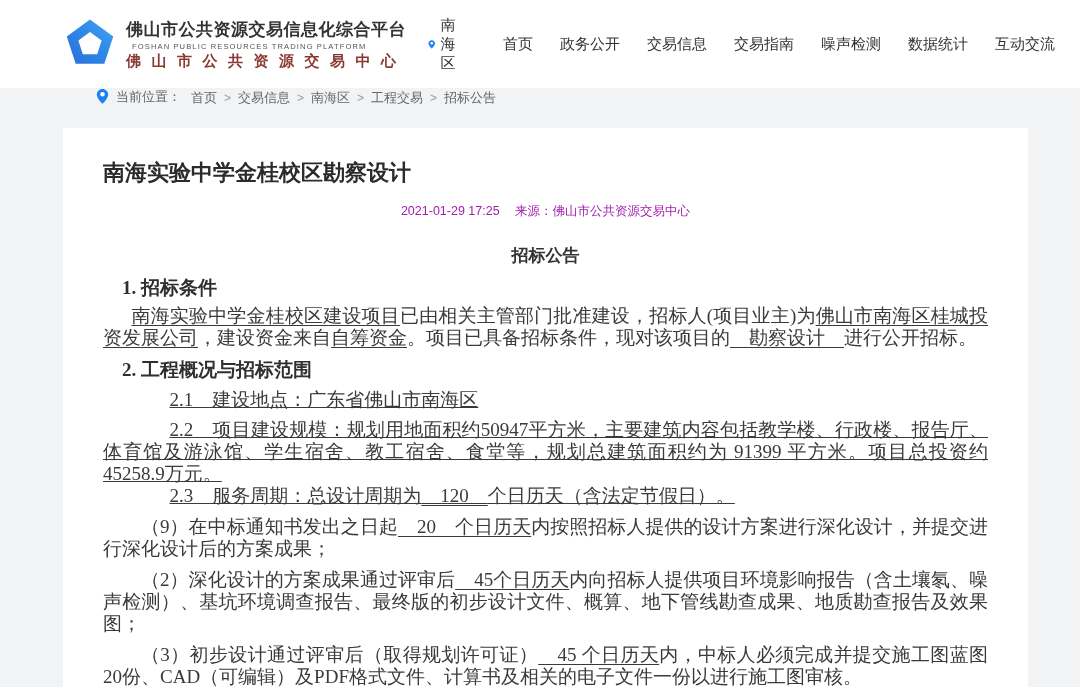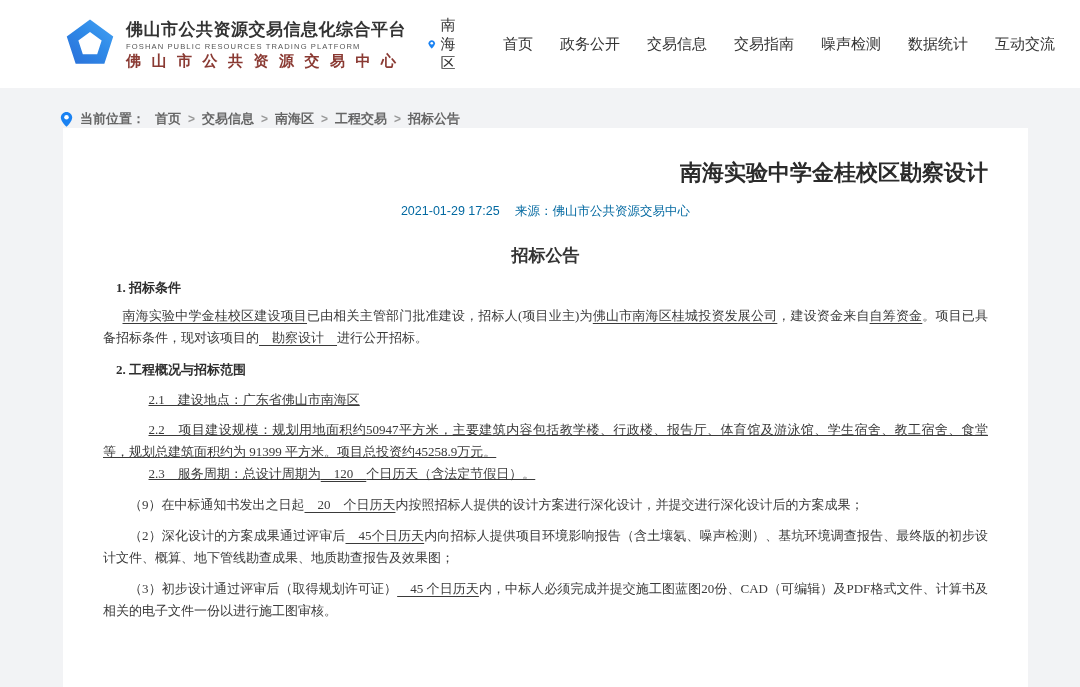--- a/index.html
+++ b/index.html
@@ -12,64 +12,64 @@
   
   .site-header{
     height:88px;background:#ffffff;
     display:flex;align-items:center;
     padding:0 28px 0 64px;box-sizing:border-box;
   }
   .logo{display:flex;align-items:center;cursor:pointer;justify-content:center;}
   .logo svg{width:52px;height:52px;flex:0 0 auto;}
   .logo-text{margin-left:10px;width:272px;}
   .logo-l1{font-size:17px;font-weight:700;color:#333;letter-spacing:.5px;white-space:nowrap;}
-  .logo-l2{font-size:7.6px;color:#555;letter-spacing:1.1px;margin-top:1px;white-space:nowrap;}
+  .logo-l2{font-size:7.6px;color:#555;letter-spacing:1.1px;margin-top:1px;white-space:nowrap;margin-left:6px;}
   .logo-l3{font-size:15px;font-weight:700;color:#8a3a33;letter-spacing:10.5px;margin-top:1px;white-space:nowrap;}
   .loc-divider{width:1px;height:30px;background:#ececec;margin:0 16px 0 14px;}
   .location{display:flex;align-items:center;cursor:pointer;}
   .location svg{width:15px;height:19px;margin-right:5px;}
   .location span{font-size:15px;color:#333;}
   .main-nav{display:flex;align-items:center;margin-left:40px;}
   .nav-item{
     font-size:15px;color:#333;margin-right:27px;cursor:pointer;white-space:nowrap;
   }
   .nav-divider{width:1px;height:22px;background:#d9d9d9;margin:0 16px 0 -4px;}
   
   .breadcrumb-bar{
-    height:40px;display:flex;align-items:flex-end;
-    padding-left:60px;box-sizing:border-box;font-weight:bold;
+    height:40px;display:flex;align-items:flex-start;
+    padding-left:96px;box-sizing:border-box;
   }
   .breadcrumb-bar svg{width:13px;height:17px;margin-right:7px;}
   .bc-prefix{font-size:13px;color:#666;margin-right:10px;}
   .bc-link{font-size:13px;color:#666;cursor:pointer;}
   .bc-sep{font-size:12px;color:#999;margin:0 7px;}
   
   .card{
     margin-left:63px;width:965px;min-height:560px;
     background:#ffffff;box-sizing:border-box;
     padding:30px 40px 40px 40px;
   }
   .article-title{
-    margin:0;text-align:right;
+    margin:0;text-align:left;
     font-size:22px;font-weight:700;color:#2b2b2b;line-height:30px;
     font-family:"Liberation Sans","DejaVu Sans",sans-serif;
   }
   .article-meta{
     margin-top:15px;text-align:center;
-    font-size:12.5px;color:#0369a1;
+    font-size:12.5px;color:#a21caf;
   }
   .article-meta .m-src-label{margin-left:12px;}
   .notice-heading{
     margin:24px 0 6px;text-align:center;
     font-size:17px;font-weight:700;color:#333;
     font-family:"Liberation Serif","DejaVu Serif",serif;
   }
   .article-body{
     font-family:"Liberation Serif","DejaVu Serif",serif;
-    font-size:13px;color:#3a3a3a;line-height:22px;
+    font-size:19px;color:#3a3a3a;line-height:22px;
     text-align:justify;
   }
   .para{margin:8px 0;}
   .para.heading{font-weight:700;color:#2f2f2f;text-indent:1em;margin:10px 0 3px;}
   .para.body{text-indent:1.5em;}
   .para.first{margin-top:6px;}
   .para.sub{text-indent:3.5em;text-decoration:underline;}
   .para.num{text-indent:2em;margin:9px 0;}
   .mb0{margin-bottom:0 !important;}
   .mt0{margin-top:0 !important;}

